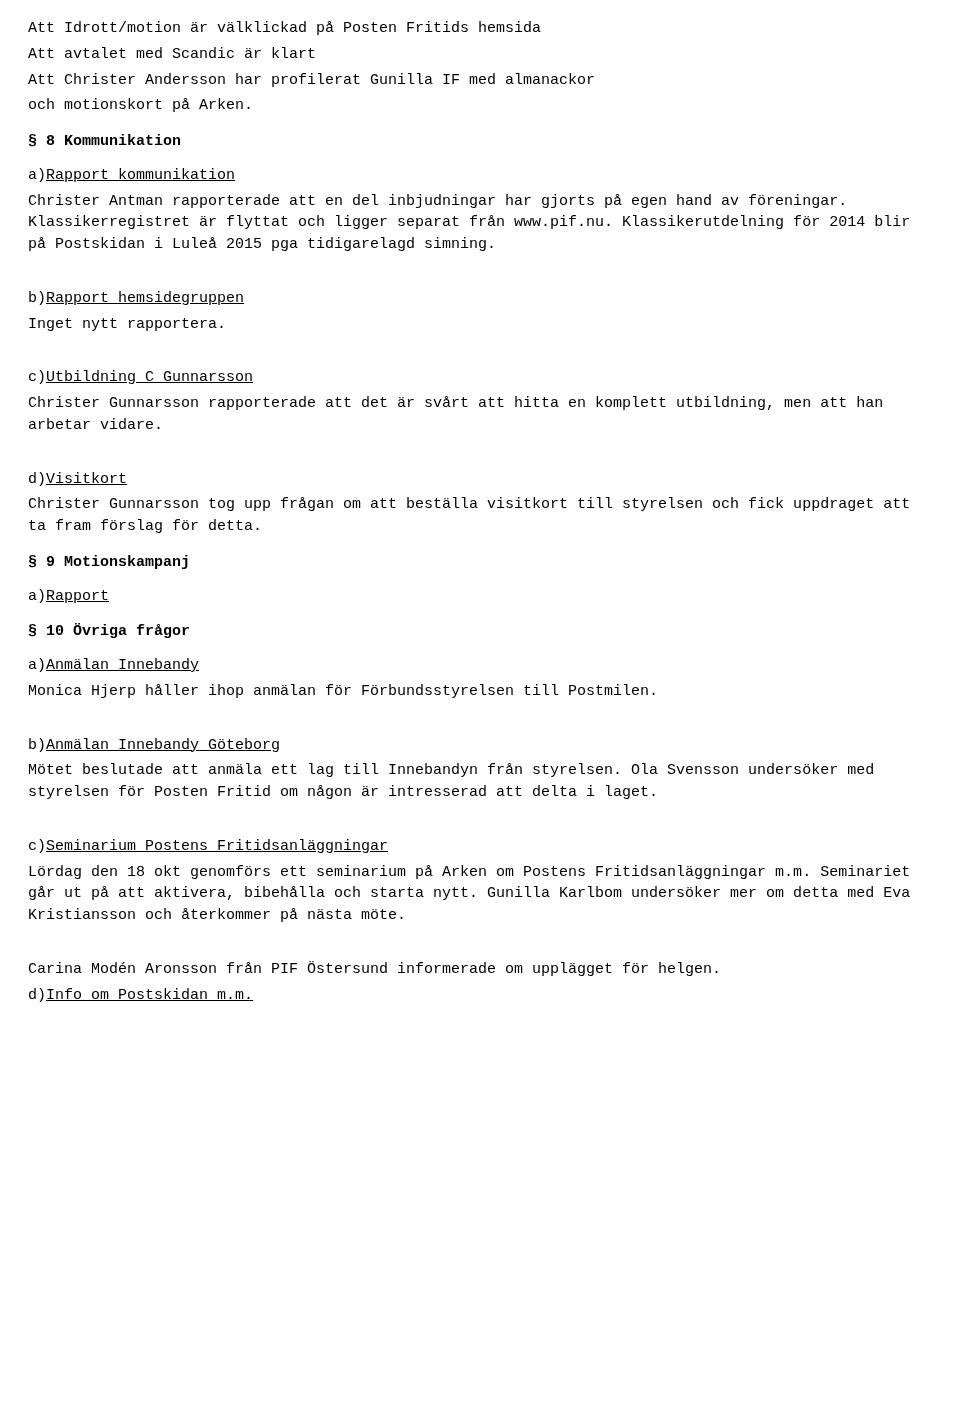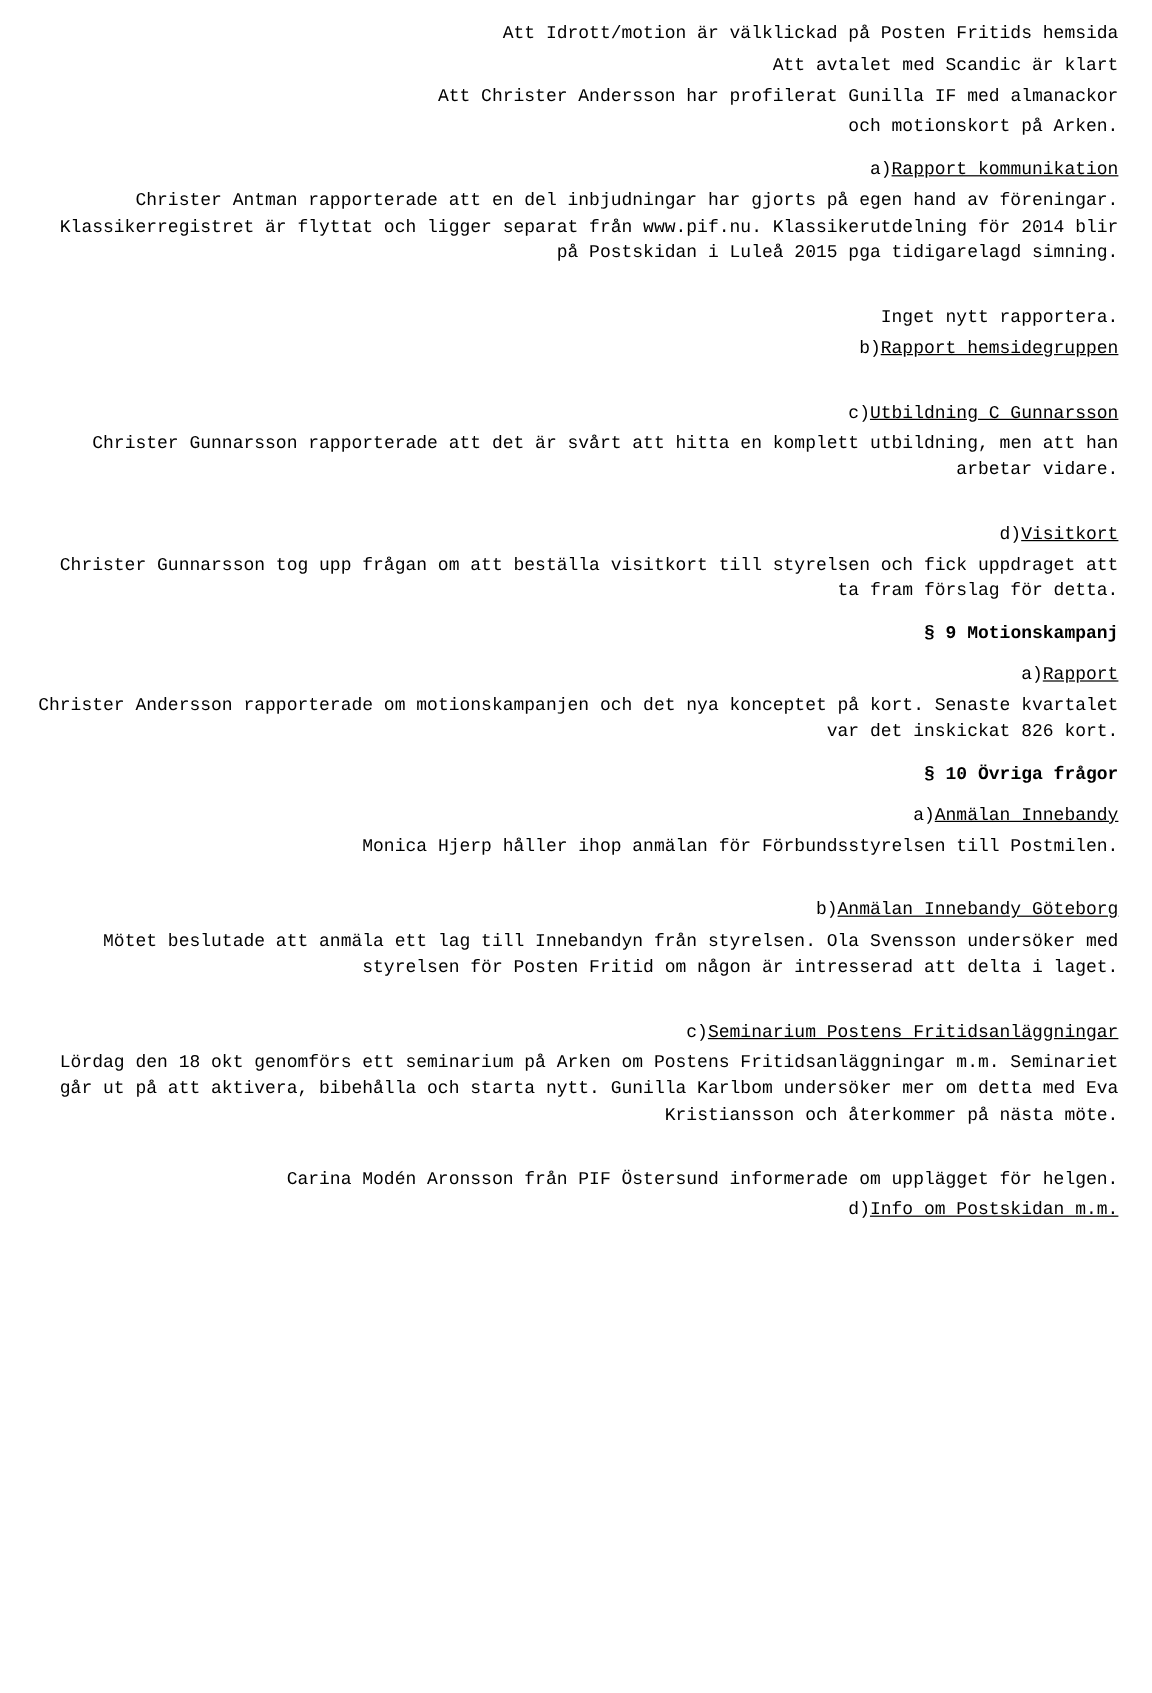--- a/index.html
+++ b/index.html
@@ -15,21 +15,20 @@
       width: 960px;
       min-height: 1411px;
       padding: 18px 28px 40px 28px;
       line-height: 1.45;
     }
     .doc-content {
       width: 100%;
     }
     p {
       margin-bottom: 4px;
-      text-align: right;
     }
     .section-block {
       margin-bottom: 14px;
     }
     .section-heading {
       font-weight: bold;
       margin-bottom: 2px;
     }
     .sub-item {
       margin-bottom: 10px;
@@ -48,37 +47,38 @@
 <div class="doc-content">
 
   <div class="section-block">
     <p>Att Idrott/motion är välklickad på Posten Fritids hemsida</p>
     <p>Att avtalet med Scandic är klart</p>
     <p>Att Christer Andersson har profilerat Gunilla IF med almanackor</p>
     <p>och motionskort på Arken.</p>
   </div>
 
   <div class="section-block">
+    <p class="section-heading">§ 8   Kommunikation</p>
 
     <div class="sub-item">
       <p>
         a)<span class="underline">Rapport kommunikation</span>
       </p>
       <p>
         <span>Christer Antman rapporterade att en del inbjudningar har gjorts på egen hand av föreningar. Klassikerregistret är flyttat och ligger separat från www.pif.nu. Klassikerutdelning för 2014 blir på Postskidan i Luleå 2015 pga tidigarelagd simning.</span>
       </p>
     </div>
 
     <div class="spacer"></div>
 
     <div class="sub-item">
-      <p>Inget nytt rapportera.</p>
       <p>
         b)<span class="underline">Rapport hemsidegruppen</span>
       </p>
+      <p>Inget nytt rapportera.</p>
     </div>
 
     <div class="spacer"></div>
 
     <div class="sub-item">
       <p>
         c)<span class="underline">Utbildning C Gunnarsson</span>
       </p>
       <p>Christer Gunnarsson rapporterade att det är svårt att hitta en komplett utbildning, men att han arbetar vidare.</p>
     </div>
@@ -93,21 +93,20 @@
     </div>
   </div>
 
   <div class="section-block">
     <p class="section-heading">§ 9   Motionskampanj</p>
 
     <div class="sub-item">
       <p>
         a)<span class="underline">Rapport</span>
       </p>
-      <p>Christer Andersson rapporterade om motionskampanjen och det nya konceptet på kort. Senaste kvartalet var det inskickat 826 kort.</p>
     </div>
   </div>
 
   <div class="section-block">
     <p class="section-heading">§ 10  Övriga frågor</p>
 
     <div class="sub-item">
       <p>
         a)<span class="underline">Anmälan Innebandy</span>
       </p>

